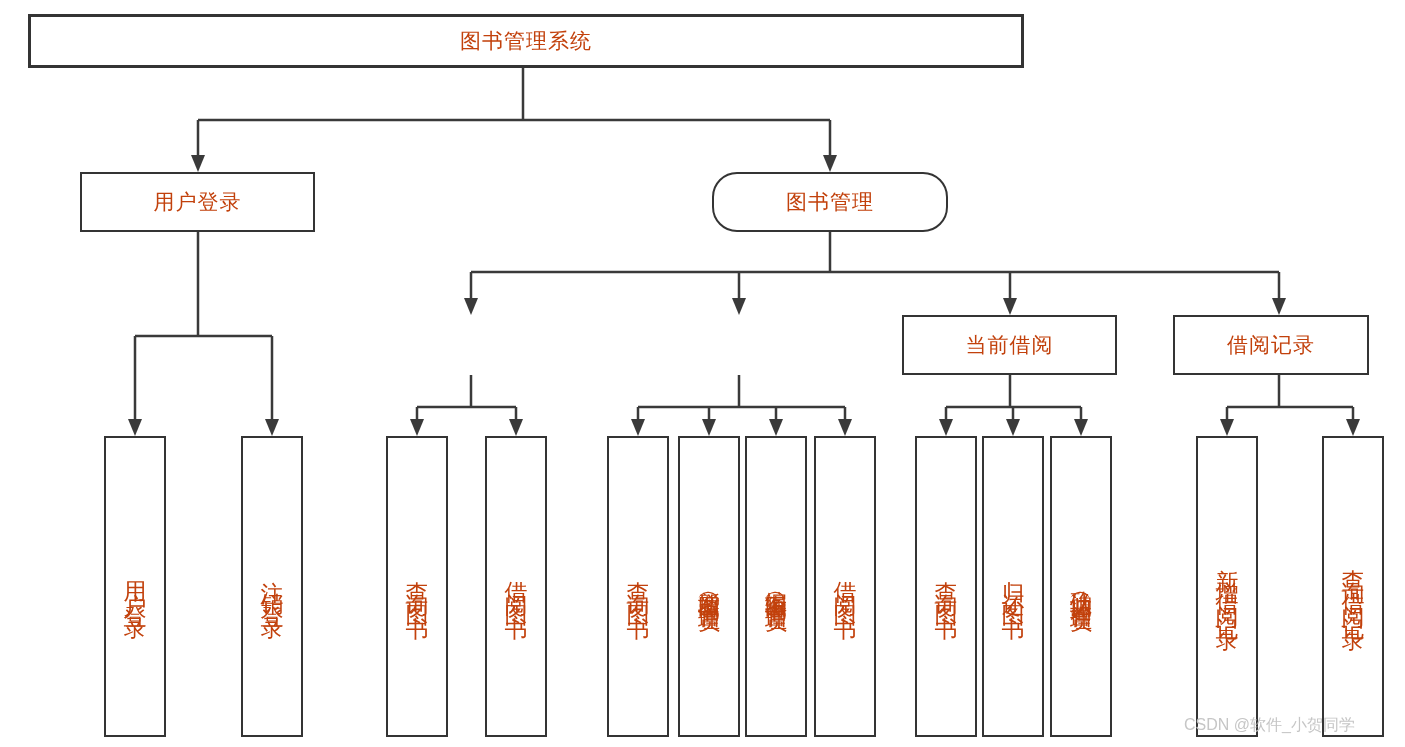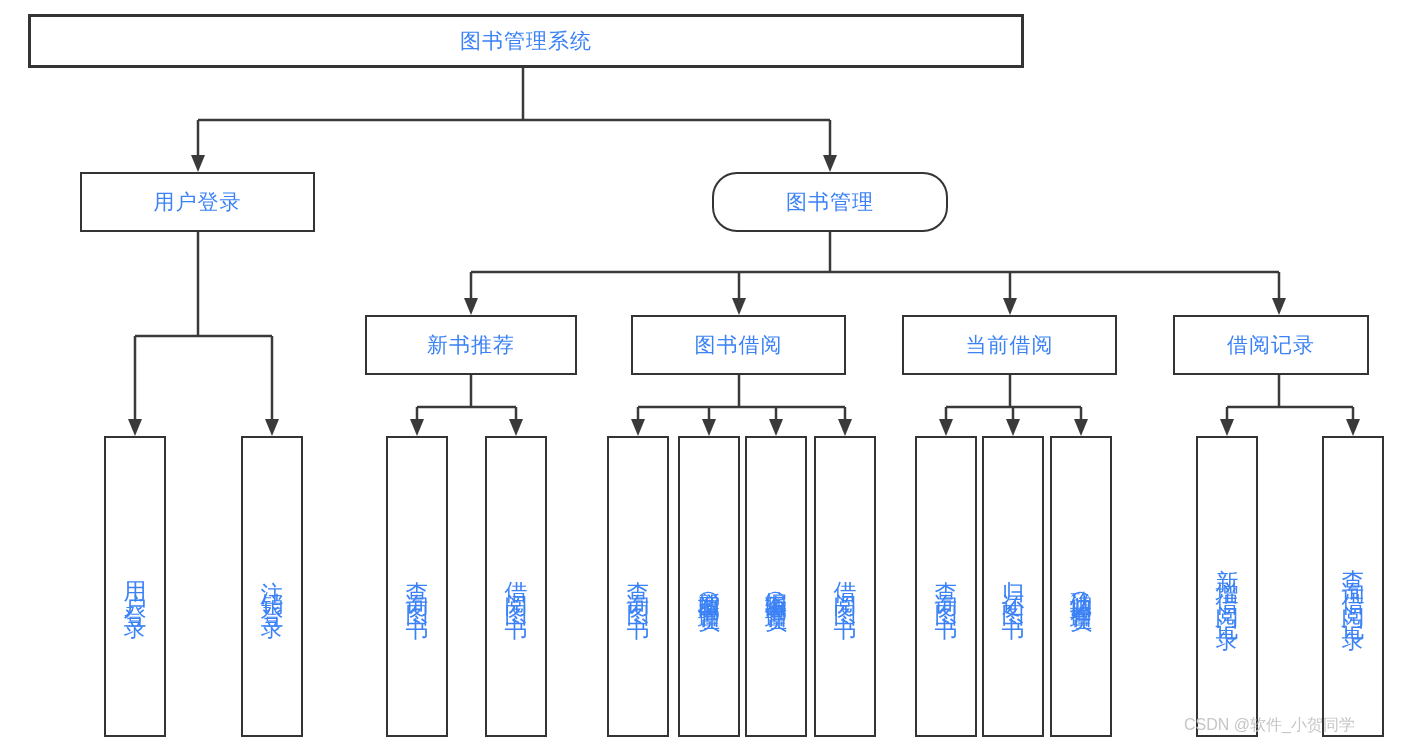--- a/index.html
+++ b/index.html
@@ -19,21 +19,21 @@
     position: absolute;
     left: 0; top: 0;
     width: 1405px; height: 747px;
     z-index: 1;
   }
   .node {
     position: absolute;
     box-sizing: border-box;
     background: #ffffff;
     border: 2px solid #343434;
-    color: #3b82f6;
+    color: #c2410c;
     display: flex;
     align-items: center;
     justify-content: center;
     z-index: 2;
   }
   .node.root { border-width: 3px; }
   .hlabel {
     font-size: 21px;
     letter-spacing: 1px;
     white-space: nowrap;
@@ -126,26 +126,20 @@
     <span class="hlabel">图书管理系统</span>
   </div>
 
   <div class="node" style="left:80px; top:172px; width:235px; height:60px;">
     <span class="hlabel">用户登录</span>
   </div>
   <div class="node" style="left:712px; top:172px; width:236px; height:60px;border-radius:25px;">
     <span class="hlabel">图书管理</span>
   </div>
 
-  <div class="node" style="left:365px; top:315px; width:212px; height:60px;">
-    <span class="hlabel">新书推荐</span>
-  </div>
-  <div class="node" style="left:631px; top:315px; width:215px; height:60px;">
-    <span class="hlabel">图书借阅</span>
-  </div>
   <div class="node" style="left:902px; top:315px; width:215px; height:60px;">
     <span class="hlabel">当前借阅</span>
   </div>
   <div class="node" style="left:1173px; top:315px; width:196px; height:60px;">
     <span class="hlabel">借阅记录</span>
   </div>
 
   <div class="node leaf" style="left:104px;">
     <span class="vlabel">用户登录</span>
   </div>

